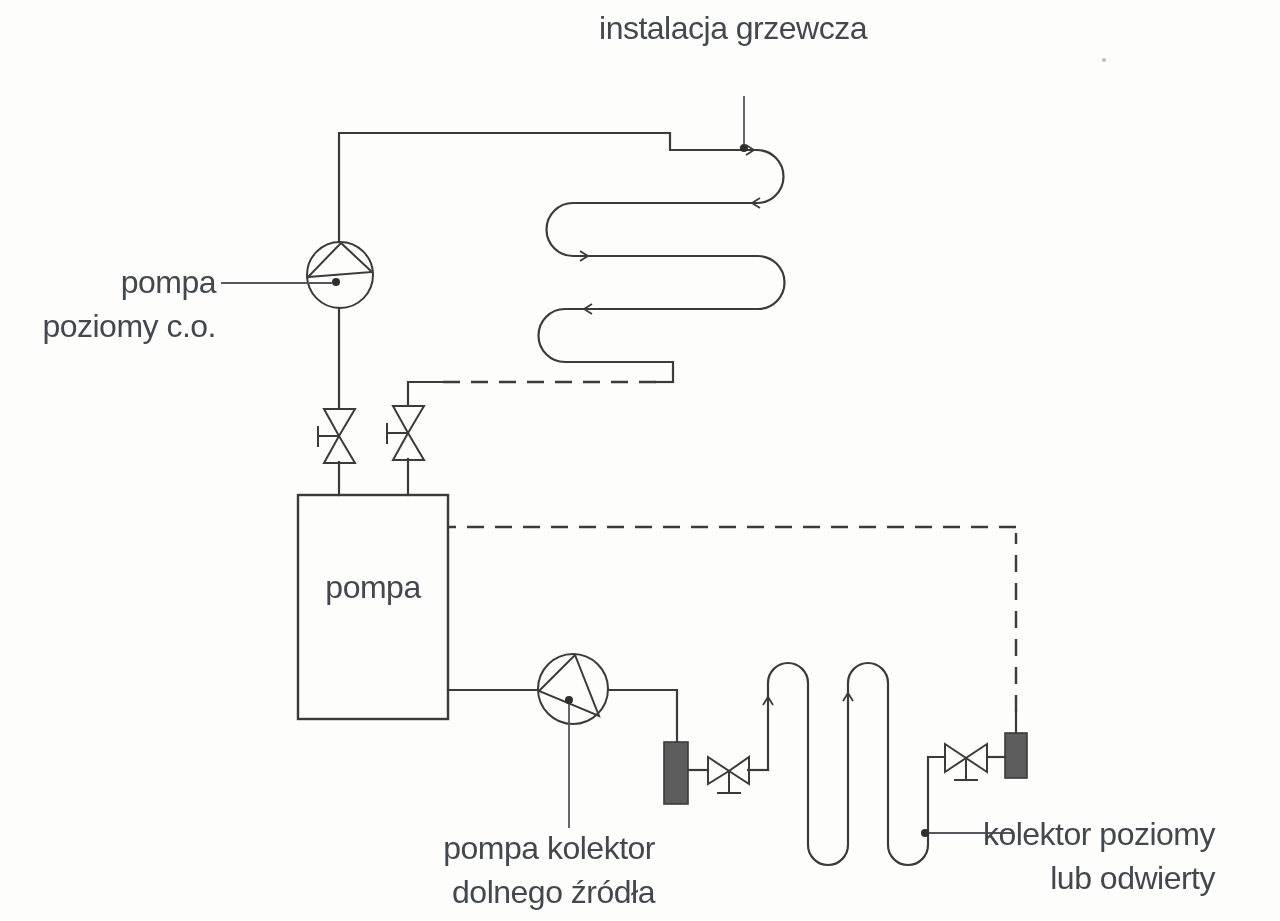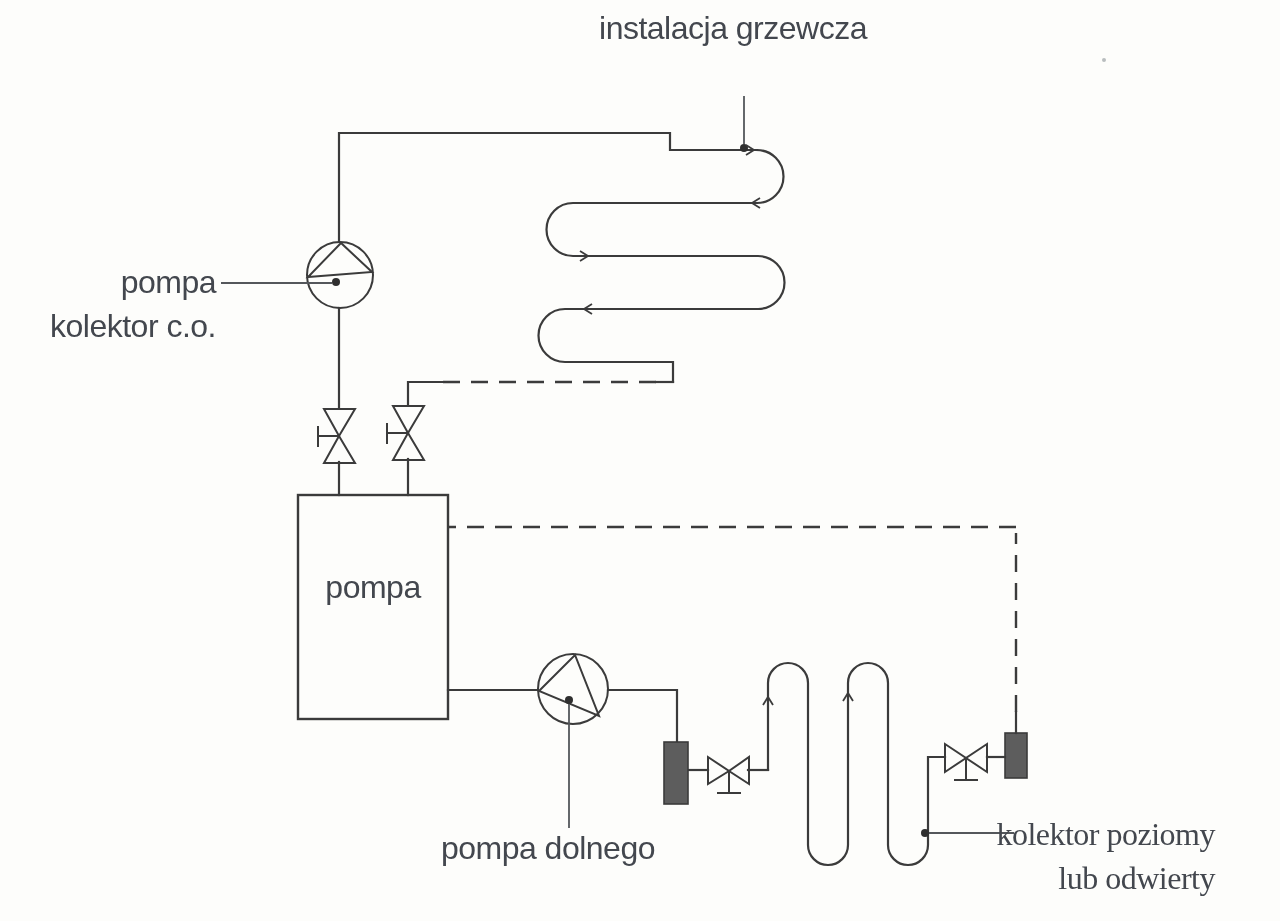--- a/index.html
+++ b/index.html
@@ -140,29 +140,30 @@
 
     <circle class="speck" cx="1104" cy="60" r="2"></circle>
   </svg>
 
   <div class="lbl lbl-center" style="left:533px;top:6px;width:400px;">
     <span>instalacja grzewcza</span>
   </div>
 
   <div class="lbl lbl-right" style="left:0px;top:260px;width:216px;">
     <span>pompa</span>
-    <span>kolektor c.o.</span>
+    <span>poziomy c.o.</span>
   </div>
 
   <div class="lbl lbl-center" style="left:298px;top:566px;width:150px;line-height:43px;">
     <span>pompa</span>
   </div>
 
   <div class="lbl lbl-right" style="left:355px;top:826px;width:300px;">
-    <span>pompa dolnego</span>
+    <span>pompa kolektor</span>
+    <span>dolnego źródła</span>
   </div>
 
-  <div class="lbl lbl-right" style="left:915px;top:812px;width:300px;font-family:Liberation Serif, serif;">
+  <div class="lbl lbl-right" style="left:915px;top:812px;width:300px;">
     <span>kolektor poziomy</span>
     <span>lub odwierty</span>
   </div>
 
 </div>
 
 </body></html>

